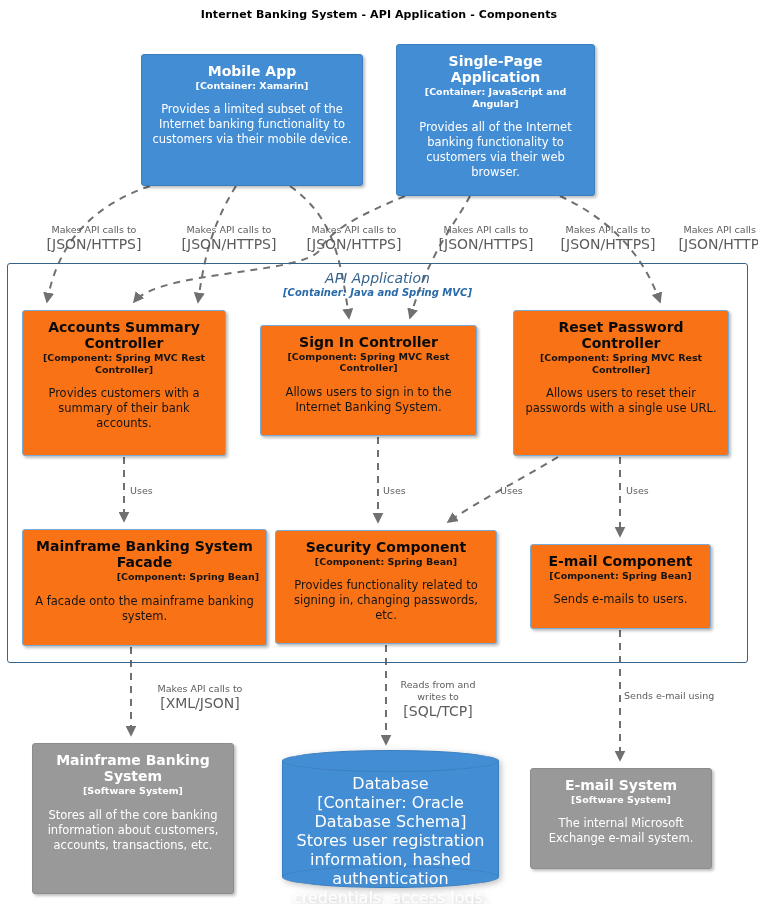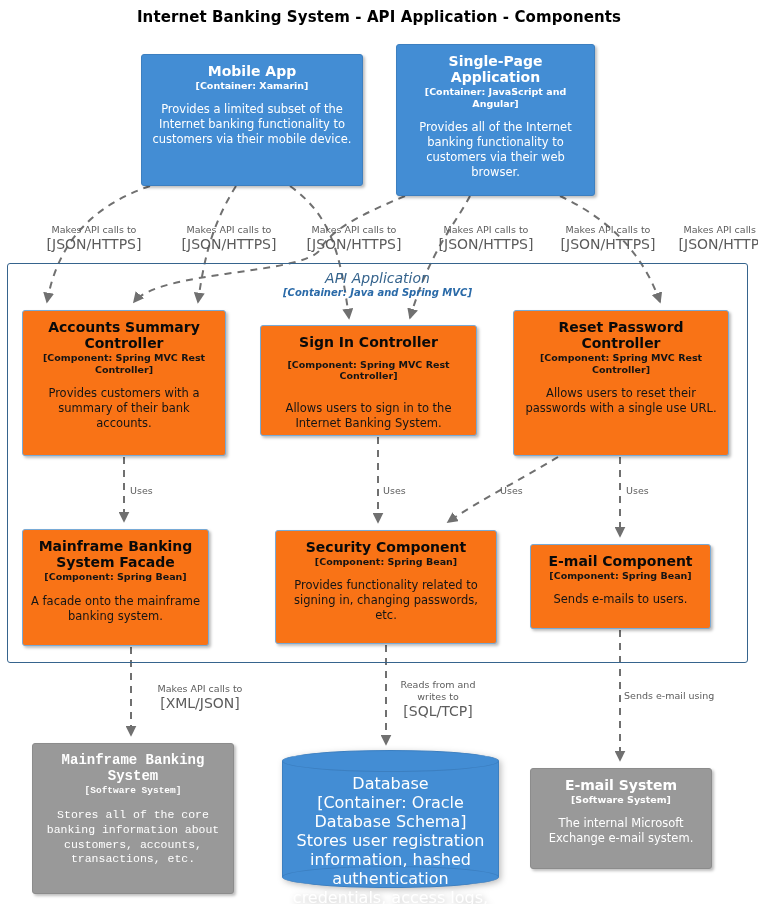--- a/index.html
+++ b/index.html
@@ -26,21 +26,21 @@
     height: 904px;
     pointer-events: none;
   }
 
   .diagram-title {
     position: absolute;
     left: 0;
     top: 8px;
     width: 758px;
     text-align: center;
-    font-size: 15px;
+    font-size: 11px;
     font-weight: bold;
     color: #000000;
     letter-spacing: 0.1px;
   }
 
   
   .node {
     position: absolute;
     box-sizing: border-box;
     display: flex;
@@ -272,21 +272,21 @@
       <div class="b-tech">[Container: Java and Spring MVC]</div>
     </div>
   </div>
 
   <div class="node component" style="left:22px; top:310px; width:204px; height:146px;">
     <div class="n-name">Accounts Summary Controller</div>
     <div class="n-tech">[Component: Spring MVC Rest Controller]</div>
     <div class="n-desc">Provides customers with a summary of their bank accounts.</div>
   </div>
 
-  <div class="node component" style="left:260px; top:325px; width:217px; height:111px;gap:8px;">
+  <div class="node component" style="left:260px; top:325px; width:217px; height:111px;">
     <div class="n-name">Sign In Controller</div>
     <div class="n-tech">[Component: Spring MVC Rest Controller]</div>
     <div class="n-desc">Allows users to sign in to the Internet Banking System.</div>
   </div>
 
   <div class="node component" style="left:513px; top:310px; width:216px; height:146px;">
     <div class="n-name">Reset Password Controller</div>
     <div class="n-tech">[Component: Spring MVC Rest Controller]</div>
     <div class="n-desc">Allows users to reset their passwords with a single use URL.</div>
   </div>
@@ -297,21 +297,21 @@
   <div class="rel-label" style="left:383px; top:485px; width:40px; text-align:left;">
     <span>Uses</span>
   </div>
   <div class="rel-label" style="left:500px; top:485px; width:40px; text-align:left;">
     <span>Uses</span>
   </div>
   <div class="rel-label" style="left:626px; top:485px; width:40px; text-align:left;">
     <span>Uses</span>
   </div>
 
-  <div class="node component" style="left:22px; top:529px; width:187px; height:117px;">
+  <div class="node component" style="left:22px; top:529px; width:245px; height:117px;align-items:flex-end;">
     <div class="n-name">Mainframe Banking System Facade</div>
     <div class="n-tech">[Component: Spring Bean]</div>
     <div class="n-desc">A facade onto the mainframe banking system.</div>
   </div>
 
   <div class="node component" style="left:275px; top:530px; width:222px; height:114px;">
     <div class="n-name">Security Component</div>
     <div class="n-tech">[Component: Spring Bean]</div>
     <div class="n-desc">Provides functionality related to signing in, changing passwords, etc.</div>
   </div>
@@ -330,21 +330,21 @@
   <div class="rel-label" style="left:386px; top:679px; width:104px; text-align:center;">
     <span>Reads from and</span>
     <span style="display:block;">writes to</span>
     <span class="r-tech">[SQL/TCP]</span>
   </div>
 
   <div class="rel-label" style="left:624px; top:690px; width:140px; text-align:left;">
     <span>Sends e-mail using</span>
   </div>
 
-  <div class="node external" style="left:32px; top:743px; width:202px; height:151px;font-family:Liberation Mono, monospace;">
+  <div class="node external" style="left:32px; top:743px; width:202px; height:151px;">
     <div class="n-name">Mainframe Banking System</div>
     <div class="n-tech">[Software System]</div>
     <div class="n-desc">Stores all of the core banking information about customers, accounts, transactions, etc.</div>
   </div>
 
   <div class="cylinder" style="left:282px; top:750px; width:217px; height:138px;">
     <div class="cyl-body"></div>
     <div class="cyl-bottom"></div>
     <div class="cyl-top"></div>
     <div class="cyl-text">

